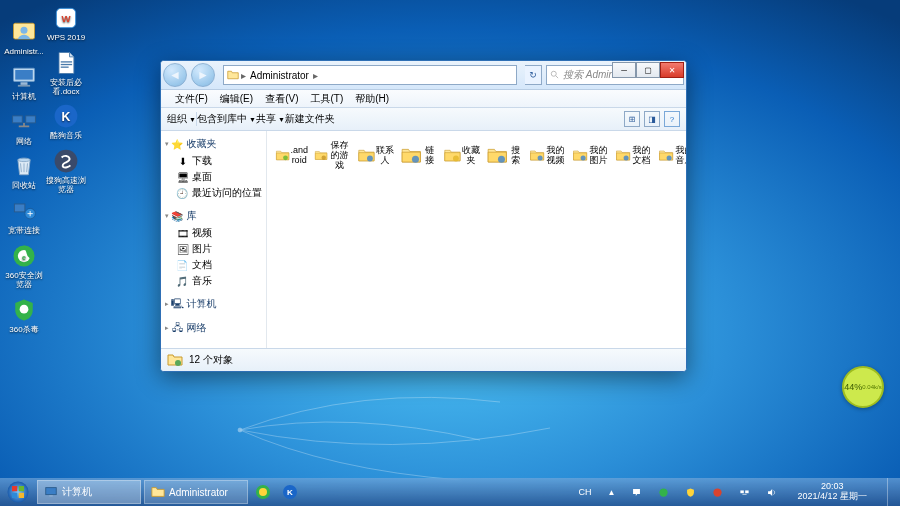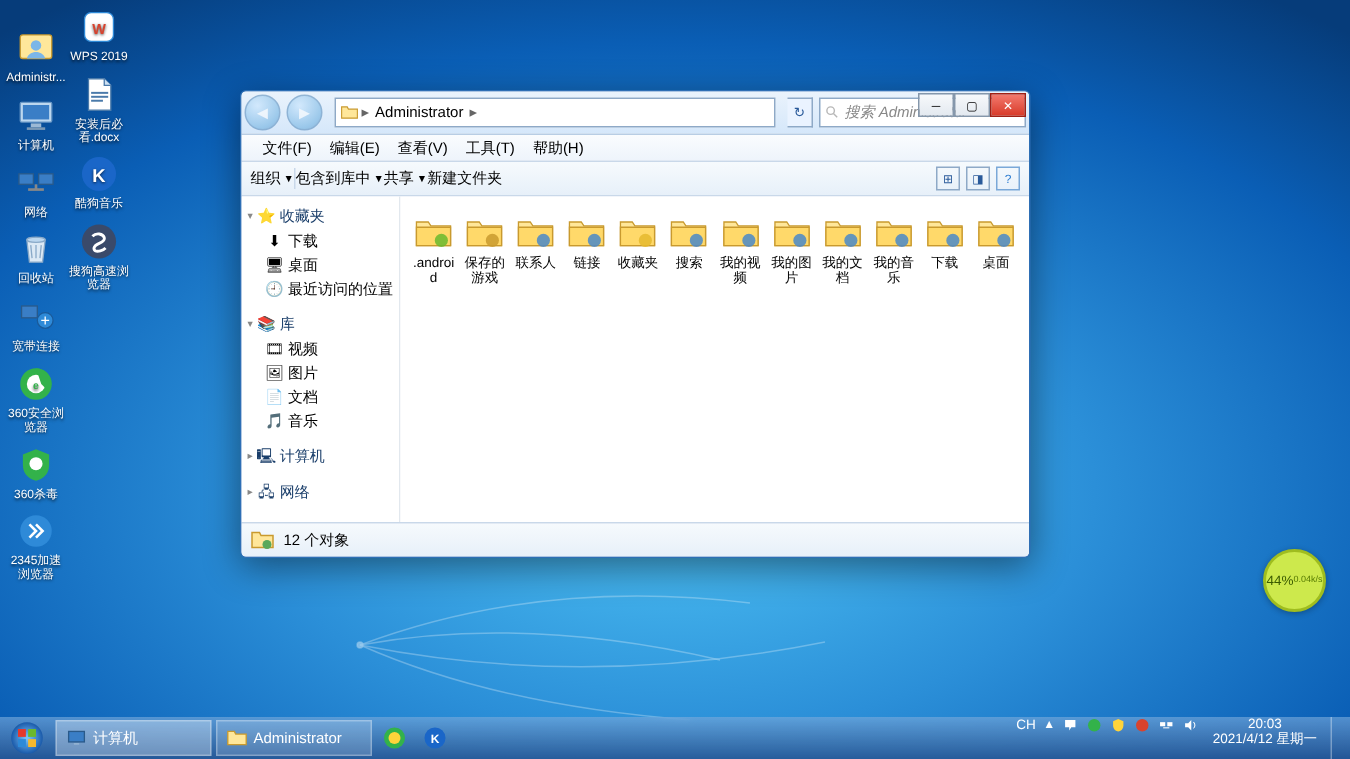--- a/index.html
+++ b/index.html
@@ -36,32 +36,32 @@
 .tico{width:14px;height:14px;border:1px solid #8ea9c7;display:flex;align-items:center;justify-content:center;font-size:8px;color:#2a5a9a;cursor:pointer}
 .body{flex:1;display:flex;min-height:0}
 .side{width:105px;background:#fff;border-right:1px solid #e2e8ee;overflow:auto;padding:4px 0;font-size:10px}
 .side-group{margin-bottom:6px}
 .side-title{display:flex;align-items:center;gap:3px;padding:2px 4px;color:#1a3e6a;cursor:pointer}
 .side-title .tri{font-size:7px;color:#888}
 .side-item{display:flex;align-items:center;gap:3px;padding:1px 4px 1px 16px;cursor:pointer}
 .side-icon{width:12px;height:12px;display:flex;align-items:center;justify-content:center}
 .content{flex:1;background:#fff;overflow:auto;padding:8px 6px}
 .grid{display:grid;grid-template-columns:repeat(12,1fr);gap:6px 2px}
-.fitem{display:flex;flex-direction:column;align-items:center;cursor:pointer;padding:2px;font-size:9px;text-align:center}
+.fitem{display:flex;flex-direction:row;align-items:center;cursor:pointer;padding:2px;font-size:9px;text-align:center}
 .fitem .ficon{width:28px;height:28px;margin-bottom:2px;position:relative;display:flex;align-items:center;justify-content:center}
 .flabel{line-height:1.1;word-break:break-all;color:#000}
 .status{height:22px;border-top:1px solid #c9d8e9;background:linear-gradient(#f6fafd,#e7f0f9);display:flex;align-items:center;font-size:10px;padding:0 6px;gap:6px}
 .status .sfolder{width:16px;height:16px}
 .taskbar{position:absolute;left:0;bottom:0;width:100%;height:28px;background:linear-gradient(rgba(120,170,220,.65),rgba(40,85,145,.85));backdrop-filter:blur(2px);display:flex;align-items:center;padding:0 2px;box-sizing:border-box}
 .start{width:32px;height:24px;display:flex;align-items:center;justify-content:center;cursor:pointer}
 .task{height:22px;min-width:90px;border:1px solid rgba(255,255,255,.3);background:rgba(255,255,255,.18);margin-left:3px;display:flex;align-items:center;gap:4px;padding:0 6px;color:#fff;font-size:10px;cursor:pointer}
 .task.active{background:rgba(255,255,255,.32)}
 .task .tic{width:14px;height:14px}
 .pin{width:24px;height:22px;margin-left:3px;display:flex;align-items:center;justify-content:center;cursor:pointer}
-.tray{margin-left:auto;display:flex;align-items:flex-start;gap:5px;color:#fff;font-size:9px;padding-right:2px}
+.tray{margin-left:auto;display:flex;align-items:center;gap:16px;color:#fff;font-size:9px;padding-right:2px}
 .tray .tic{width:11px;height:11px;cursor:pointer}
 .clock{text-align:center;line-height:1.1;font-size:9px;padding:0 4px}
 .showdt{width:8px;height:28px;border-left:1px solid rgba(255,255,255,.35);cursor:pointer}
 
 .folder-svg{width:100%;height:100%}
 </style>
 </head>
 <body>
 
 <div class="desktop">
@@ -143,29 +143,20 @@
         <span class="dlabel">360安全浏览器</span>
       </div>
     <div class="dicon">
         <div class="ic">
           <svg viewBox="0 0 32 32">
             <path d="M16 4l10 4v8c0 7-5 11-10 12C11 27 6 23 6 16V8z" fill="#33b24a"></path>
             <circle cx="16" cy="15" r="5" fill="#fff"></circle>
           </svg>
         </div>
         <span class="dlabel">360杀毒</span>
-      </div>
-    <div class="dicon">
-        <div class="ic">
-          <svg viewBox="0 0 32 32">
-            <circle cx="16" cy="16" r="12" fill="#2e8ad8"></circle>
-            <path d="M11 11l5 5-5 5M16 11l5 5-5 5" stroke="#fff" stroke-width="2" fill="none"></path>
-          </svg>
-        </div>
-        <span class="dlabel">2345加速浏览器</span>
       </div>
   </div>
 
   <div class="dicons2">
     <div class="dicon">
         <div class="ic">
           <svg viewBox="0 0 32 32">
             <rect x="5" y="5" width="22" height="22" rx="5" fill="#fff" stroke="#2e8ad8"></rect>
             <text x="16" y="21" font-size="11" text-anchor="middle" fill="#d8432e" font-weight="bold">W</text>
           </svg>

